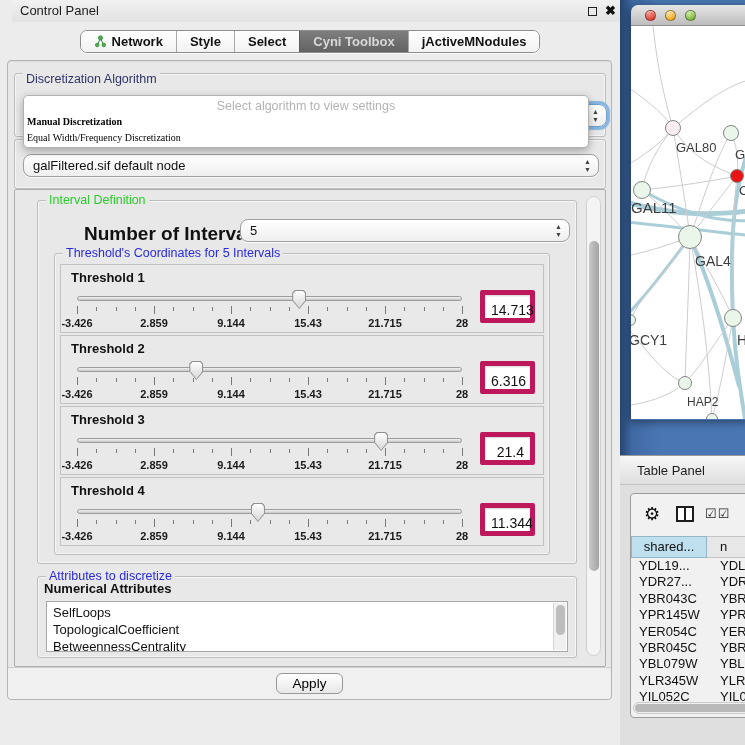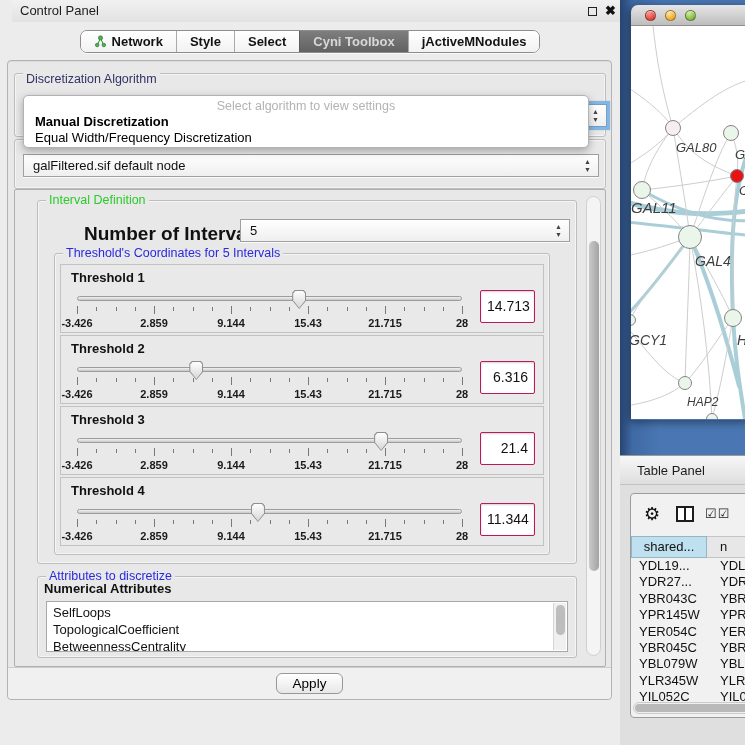--- a/index.html
+++ b/index.html
@@ -28,34 +28,34 @@
   #main-panel{position:absolute;left:7px;top:60px;width:605px;height:640px;background:#e8e8e8;
     border:1px solid #b3b3b3;border-radius:4px;box-shadow:inset 0 1px 1px rgba(0,0,0,.06);}
 
   .group{position:absolute;border:1px solid #bdbdbd;border-radius:3px;
     box-shadow:inset 0 0 0 1px rgba(255,255,255,.55);}
   .glabel{position:absolute;top:-8px;left:8px;background:#e8e8e8;padding:0 3px;font-size:12.5px;line-height:14px;}
   .glabel.navy{color:#333366;}
   .glabel.green{color:#2bcb2b;}
   .glabel.blue{color:#2929e0;}
 
-  .combo{position:relative;height:23px;border:1px solid #9f9f9f;border-radius:0;
+  .combo{position:relative;height:23px;border:1px solid #9f9f9f;border-radius:8px;
     background:linear-gradient(#ffffff,#efefef);font-size:13px;line-height:21px;padding:0 24px 0 9px;
     box-shadow:0 1px 0 rgba(255,255,255,.8);white-space:nowrap;overflow:hidden;}
   .combo .arrows{position:absolute;right:7px;top:3px;font-size:7px;line-height:7.5px;color:#444;text-align:center;}
 
   #algo-group{left:6px;top:12px;width:592px;height:64px;}
   #algo-group .glabel{top:-2px;}
   #algo-combo{position:absolute;left:14px;top:30px;width:578px;
     box-shadow:0 0 1px 3px #86b5e0;border-color:#6f9fcb;}
 
   #algo-popup{position:absolute;left:8px;top:21px;width:566px;height:53px;background:#fff;
     border:1px solid #b2b2b2;border-radius:5px;box-shadow:0 3px 9px rgba(0,0,0,.3);z-index:20;padding-top:2px;}
   #algo-popup .hint{text-align:center;color:#b3b3b3;font-size:12.5px;height:16px;line-height:16px;}
-  #algo-popup .opt{font-size:13px;height:16px;line-height:16px;padding-left:11px;color:#000;}
+  #algo-popup .opt{font-size:10px;height:16px;line-height:16px;padding-left:3px;color:#000;font-family:Liberation Serif, serif;}
   #algo-popup .opt.bold{font-weight:bold;}
 
   #tabledata-group{left:6px;top:78px;width:592px;height:50px;}
   #tabledata-combo{position:absolute;left:8px;top:14px;width:576px;}
 
   #big-container{position:absolute;left:6px;top:128px;width:592px;height:478px;background:#e8e8e8;
     border:1px solid #b0b0b0;border-radius:2px;}
 
   #interval-group{left:22px;top:10px;width:540px;height:364px;}
   #num-label{position:absolute;left:46px;top:22px;font-size:19px;font-weight:bold;}
@@ -73,21 +73,21 @@
   .thumb{position:absolute;top:1px;width:14px;height:19px;margin-left:-7px;z-index:2;
     clip-path:polygon(18% 0,82% 0,100% 14%,100% 55%,50% 100%,0 55%,0 14%);background:#8e8e8e;}
   .thumb-in{position:absolute;left:1px;right:1px;top:1px;bottom:1px;
     clip-path:polygon(18% 0,82% 0,100% 14%,100% 55%,50% 100%,0 55%,0 14%);
     background:linear-gradient(#fefefe,#d6d6d6);}
   .ticks{position:absolute;left:0;right:0;top:17px;height:9px;}
   .tick{position:absolute;top:1px;width:1px;height:4px;background:#787878;}
   .tick.major{height:8px;top:0;}
   .tick-labels{position:absolute;left:0;right:0;top:28px;height:12px;font-size:11px;font-weight:bold;color:#1a1a1a;}
   .tlabel{position:absolute;transform:translateX(-50%);white-space:nowrap;}
-  .val-box{width:55px;height:33px;margin-left:10px;margin-top:1px;background:#fff;border:1px solid #be185d;
+  .val-box{width:55px;height:33px;margin-left:10px;margin-top:1px;background:#fff;border:5px solid #be185d;
     border-radius:2px;font-size:14px;line-height:31px;text-align:right;padding:0 6px;
     box-shadow:inset 0 1px 2px rgba(0,0,0,.18);}
 
   #attr-group{left:22px;top:386px;width:540px;height:82px;}
   #attr-title{position:absolute;left:6px;top:4px;font-size:13px;font-weight:bold;}
   #attr-list{position:absolute;left:8px;right:8px;top:24px;bottom:5px;background:#fff;border:1px solid #a8a8a8;
     overflow:hidden;font-size:13px;padding:2px 0 0 6px;line-height:17px;}
   .attr-item{white-space:nowrap;}
   #attr-scroll{position:absolute;right:1px;top:1px;bottom:1px;width:13px;background:#f0f0f0;border-left:1px solid #d5d5d5;}
   #attr-thumb{position:absolute;left:1.5px;top:2px;width:9px;height:30px;border-radius:5px;background:#bdbdbd;}
@@ -110,21 +110,21 @@
   #net-titlebar{height:21px;background:linear-gradient(#e6e6e6,#bdbdbd);border-bottom:1px solid #8f8f8f;
     border-radius:7px 0 0 0;position:relative;}
   .light{position:absolute;top:5px;width:11px;height:11px;border-radius:50%;border:1px solid rgba(0,0,0,.35);
     box-shadow:inset 0 1px 1px rgba(255,255,255,.65);}
   .light.red{left:14px;background:radial-gradient(circle at 35% 30%,#fa9189,#dd3f33 75%);}
   .light.yellow{left:34px;background:radial-gradient(circle at 35% 30%,#ffe09a,#eda620 75%);}
   .light.green{left:54px;background:radial-gradient(circle at 35% 30%,#c9ec90,#7cb23f 75%);}
   #net-canvas{position:relative;height:393px;background:#fff;overflow:hidden;}
   #net-canvas svg{position:absolute;left:0;top:0;}
   .nnode{position:absolute;border-radius:50%;border:1px solid #848484;}
-  .nlabel{position:absolute;color:#3d3d3d;white-space:nowrap;font-style:italic;}
+  .nlabel{position:absolute;color:#3d3d3d;white-space:nowrap;}
 
   #table-panel{position:absolute;left:620px;top:455px;width:125px;height:374px;background:#dfdfdf;}
   #tp-header{position:absolute;left:0;top:0;width:125px;height:30px;
     background:linear-gradient(#f7f7f7,#dedede);border-top:1px solid #9a9a9a;border-bottom:1px solid #c2c2c2;
     font-size:13px;line-height:30px;padding-left:17px;color:#1c1c1c;}
   #tp-container{position:absolute;left:10px;top:38px;width:130px;height:225px;background:#f1f1f1;
     border:1px solid #9c9c9c;border-radius:4px;overflow:hidden;}
   #tp-toolbar{position:relative;height:42px;}
   .gear-icon{position:absolute;left:13px;top:10px;font-size:18px;color:#111;line-height:20px;}
   .split-icon{position:absolute;left:45px;top:12px;width:18px;height:16px;border:2px solid #1c1c1c;background:#fff;}

